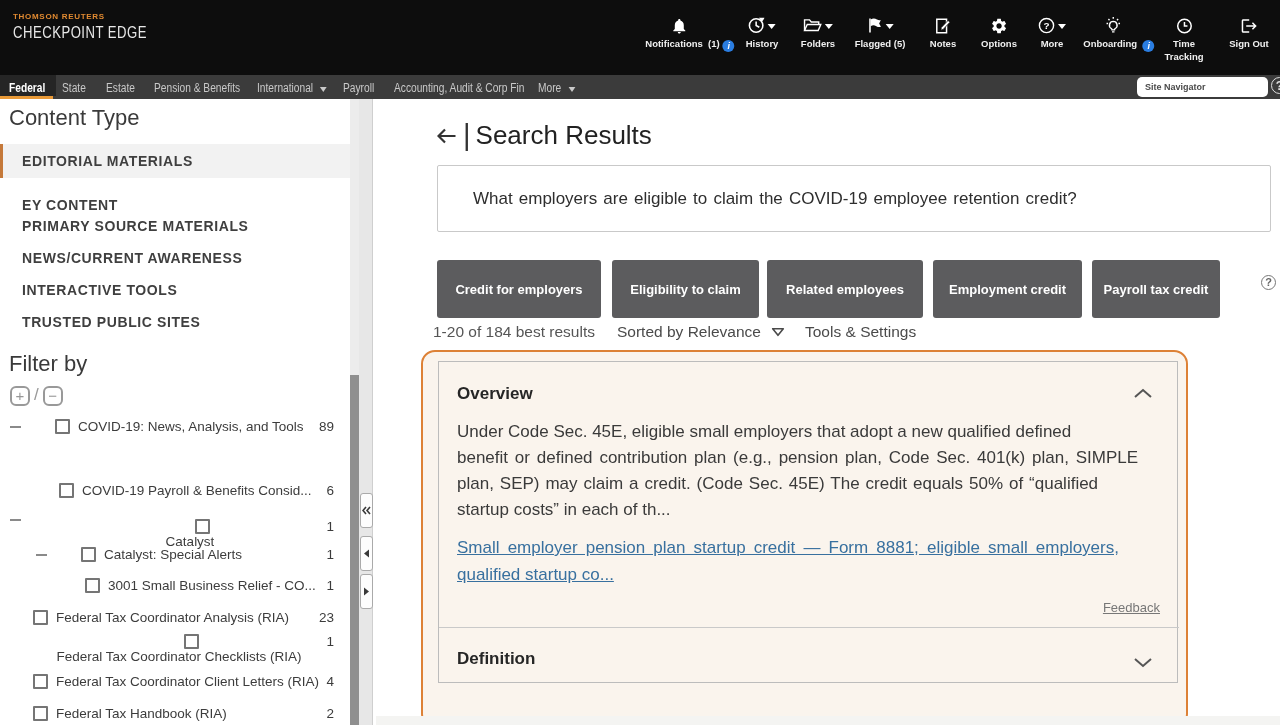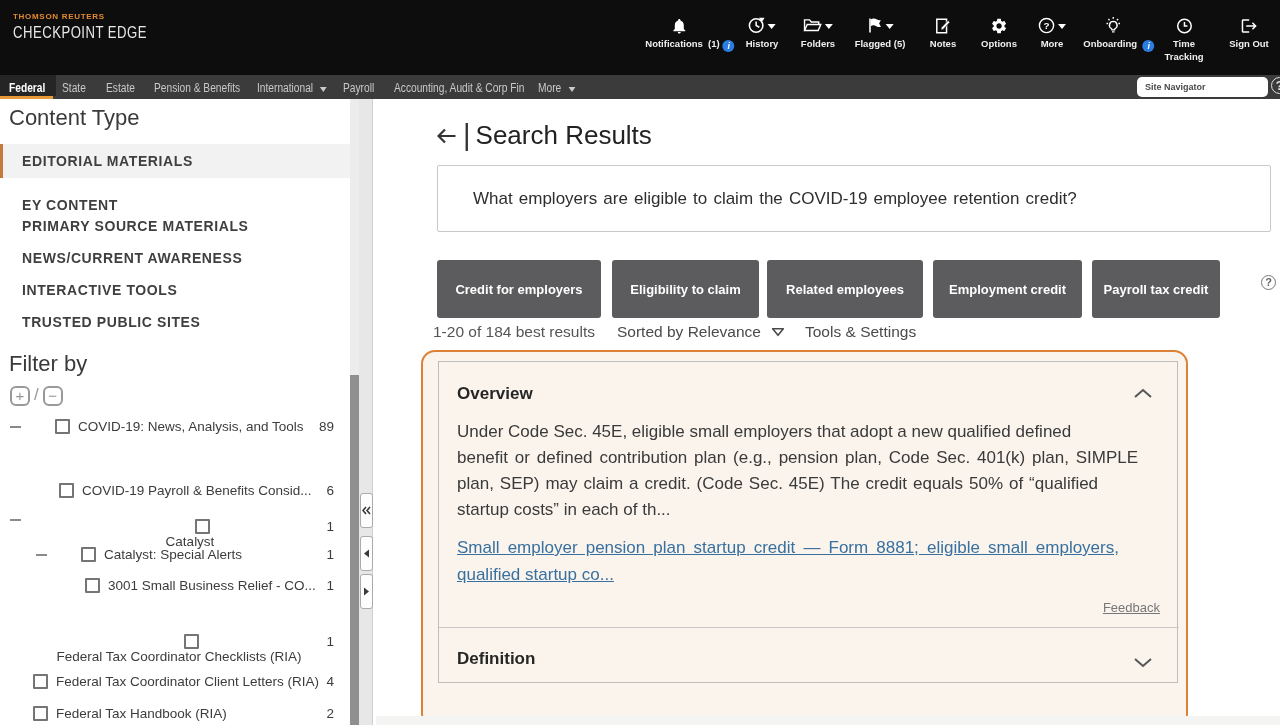--- a/index.html
+++ b/index.html
@@ -254,20 +254,25 @@
         <span class="dash" style="left:36px;"></span>
         <span class="cb" style="margin-left:59px;"></span>
         <span class="txt">Catalyst: Special Alerts</span>
         <span class="cnt">1</span>
       </div>
     <div class="tree-row" style="top:471px;">
         <span class="cb" style="margin-left:85px;"></span>
         <span class="txt">3001 Small Business Relief - CO...</span>
         <span class="cnt">1</span>
       </div>
+    <div class="tree-row" style="top:503px;">
+        <span class="cb" style="margin-left:33px;"></span>
+        <span class="txt">Federal Tax Coordinator Analysis (RIA)</span>
+        <span class="cnt">23</span>
+      </div>
     <div class="tree-row" style="top:535px;flex-direction:column;">
         <span class="cb" style="margin-left:33px;"></span>
         <span class="txt">Federal Tax Coordinator Checklists (RIA)</span>
         <span class="cnt">1</span>
       </div>
     <div class="tree-row" style="top:567px;">
         <span class="cb" style="margin-left:33px;"></span>
         <span class="txt">Federal Tax Coordinator Client Letters (RIA)</span>
         <span class="cnt">4</span>
       </div>

